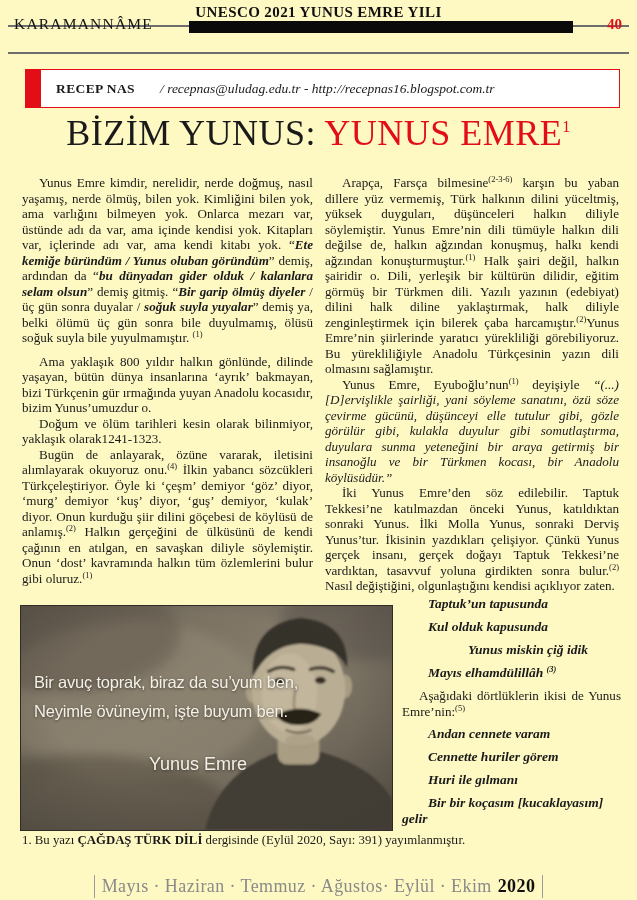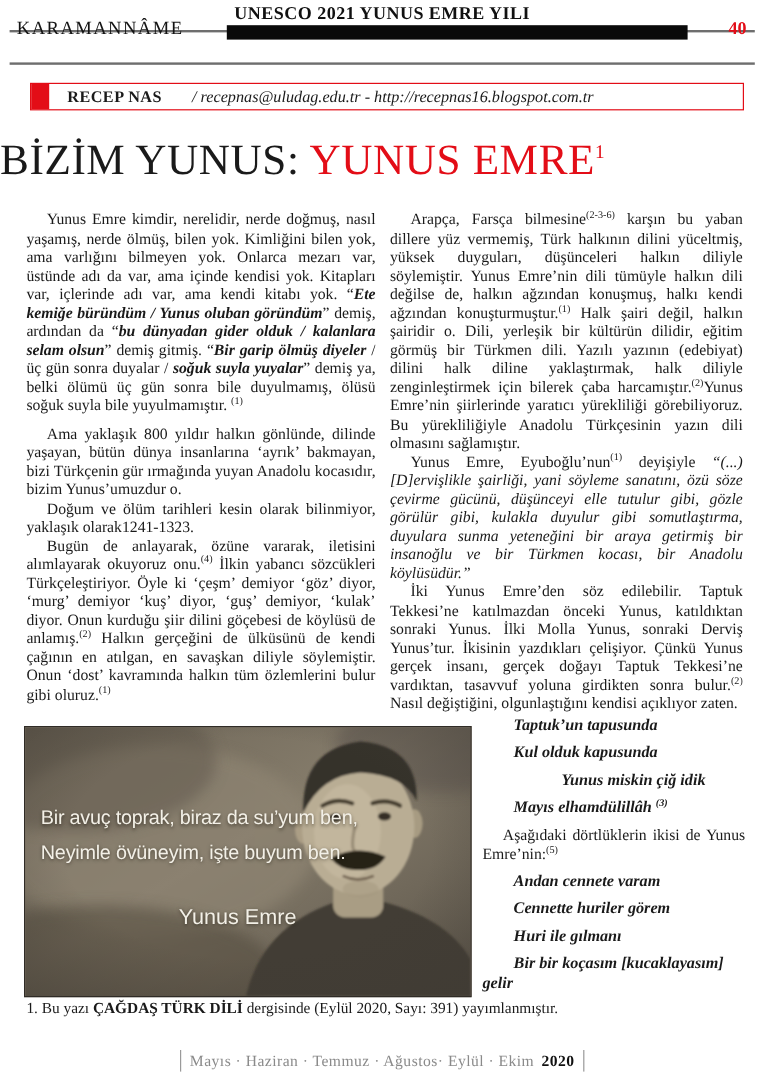--- a/index.html
+++ b/index.html
@@ -1,51 +1,51 @@
 <!DOCTYPE html>
 <html><head>
 <meta charset="utf-8">
 <style>
   html,body { margin:0; padding:0; background:#e8e8e8; }
   .page {
     position:relative; width:637px; height:900px; margin:0 auto;
-    background:#ffffff; overflow:hidden;
+    background:#fef9c3; overflow:hidden;
     font-family:"Liberation Serif","DejaVu Serif",serif; color:#1a1a1a;
   }
   
   .event-title {
     position:absolute; top:4px; left:0; width:100%;
     text-align:center; font-weight:bold; font-size:15px; letter-spacing:.4px; color:#111;
   }
   .rule { position:absolute; left:8px; width:621px; height:2px; background:#6e6e6e; }
   .rule-top { top:25px; }
   .rule-bottom { top:52px; }
   .section-row {
     position:absolute; top:12px; left:14px; width:608px; height:21px;
     display:flex; align-items:flex-end;gap:24px;
   }
   .section-name { font-size:15.5px; letter-spacing:1.2px; color:#141414; white-space:nowrap; }
   .section-bar { flex:1; height:12px; background:#0a0a0a; margin:1px 10px 0 12px; }
   .page-number { color:#e30d17; font-weight:bold; font-size:15px; white-space:nowrap; }
   
   .author-box {
-    position:absolute; top:69px; left:25px; width:595px; height:23px;
+    position:absolute; top:69px; left:25px; width:595px; height:39px;
     border:1.5px solid #e30d17; box-sizing:border-box; background:#fff;
   }
   .author-accent { position:absolute; left:0; top:0; width:15px; height:100%; background:#e30d17; }
   .author-text {
     position:absolute; left:30px; top:0; height:100%; display:flex; align-items:center;
     font-size:13.5px; white-space:nowrap;
   }
   .author-name { font-weight:bold; letter-spacing:.4px; margin-right:5px; }
   .author-contact { font-style:italic;margin-left:20px; }
   
   .article-title {
     position:absolute; top:113px; left:0; width:100%;
-    font-size:36px; letter-spacing:.5px; line-height:1.15;
+    text-align:center; font-size:36px; letter-spacing:.5px; line-height:1.15;
     white-space:nowrap;
   }
   .title-highlight { color:#e30d17; }
   .title-sup { font-size:16px; color:#e30d17; vertical-align:super; line-height:0; }
   
   .col {
     position:absolute; top:175px; text-align:justify;
     font-size:13.1px; line-height:15.5px; overflow:hidden; z-index:1;
   }
   .col-left  { left:22px;  width:291px; height:430px; }
@@ -78,21 +78,21 @@
   .portrait-signature {
     position:absolute; left:128px; top:148px; z-index:3;
     font-family:"Liberation Sans","DejaVu Sans",sans-serif;
     font-size:18px; color:#f3f0e7; text-shadow:0 1px 3px rgba(20,16,10,.55);
   }
   
   .footnote { position:absolute; top:833px; left:22px; width:600px; font-size:12.8px; z-index:1; }
   .footer { position:absolute; top:875px; left:0; width:100%; display:flex; justify-content:center; }
   .footer-inner {
     border-left:1px solid #9a9a9a; border-right:1px solid #9a9a9a;
-    padding:1px 7px; font-size:13px; color:#8a8a8a; letter-spacing:.4px; white-space:nowrap;
+    padding:1px 7px; font-size:18px; color:#8a8a8a; letter-spacing:.4px; white-space:nowrap;
   }
   .footer-year { color:#111; font-weight:bold; margin-left:6px; }
 </style>
 </head>
 <body>
 
 <div class="page">
 
   <div class="event-title">UNESCO 2021 YUNUS EMRE YILI</div>
   <div class="rule rule-top"></div>

